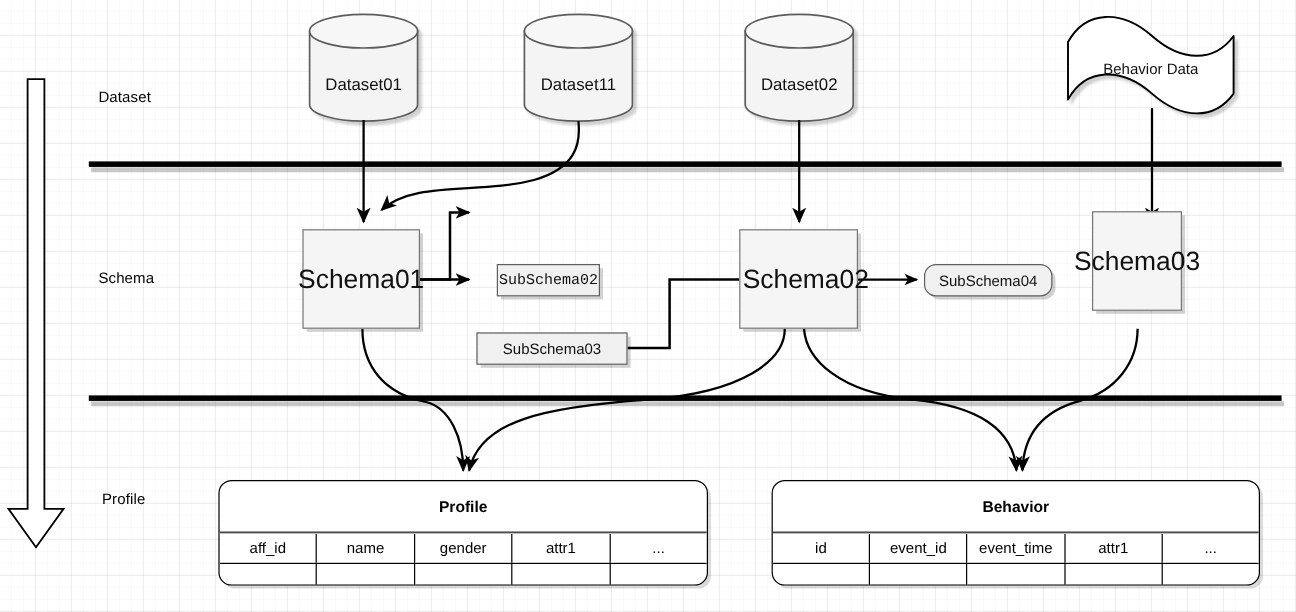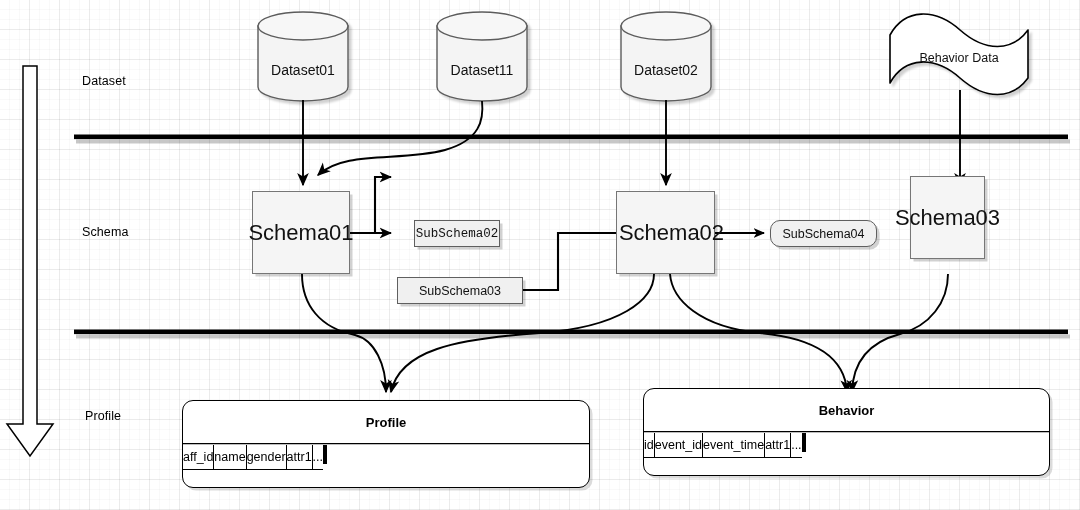--- a/index.html
+++ b/index.html
@@ -48,21 +48,21 @@
     position:absolute;box-sizing:border-box;
     background:#ffffff;border:1.6px solid #000;border-radius:11px;
     box-shadow:3px 3px 0 -0.5px rgba(0,0,0,0.14);
     overflow:hidden;
   }
   .etable-title{
     height:42px;display:flex;align-items:center;justify-content:center;
     font-size:13px;font-weight:bold;color:#000;
     border-bottom:1.6px solid #000;
   }
-  .etable-rows{display:flex;flex-direction:row;}
+  .etable-rows{display:flex;flex-direction:column;}
   .erow{display:flex;}
   .erow.head{border-bottom:1.4px solid #000;}
   .ecell{
     flex:1 1 0;text-align:center;font-size:12.5px;color:#000;
     border-right:1.6px solid #000;box-sizing:border-box;
     display:flex;align-items:center;justify-content:center;
   }
   .ecell:last-child{border-right:none;}
   .erow.head .ecell{height:24px;}
   .erow.body .ecell{height:19px;}
@@ -198,21 +198,21 @@
       <div class="erow body">
         <div class="ecell"></div>
         <div class="ecell"></div>
         <div class="ecell"></div>
         <div class="ecell"></div>
         <div class="ecell"></div>
       </div>
     </div>
   </div>
 
-  <div class="etable" style="left:643px;top:388px;width:407px;height:88px;">
+  <div class="etable" style="left:643px;top:400px;width:407px;height:88px;">
     <div class="etable-title">Behavior</div>
     <div class="etable-rows">
       <div class="erow head">
         <div class="ecell">id</div>
         <div class="ecell">event_id</div>
         <div class="ecell">event_time</div>
         <div class="ecell">attr1</div>
         <div class="ecell">...</div>
       </div>
       <div class="erow body">

